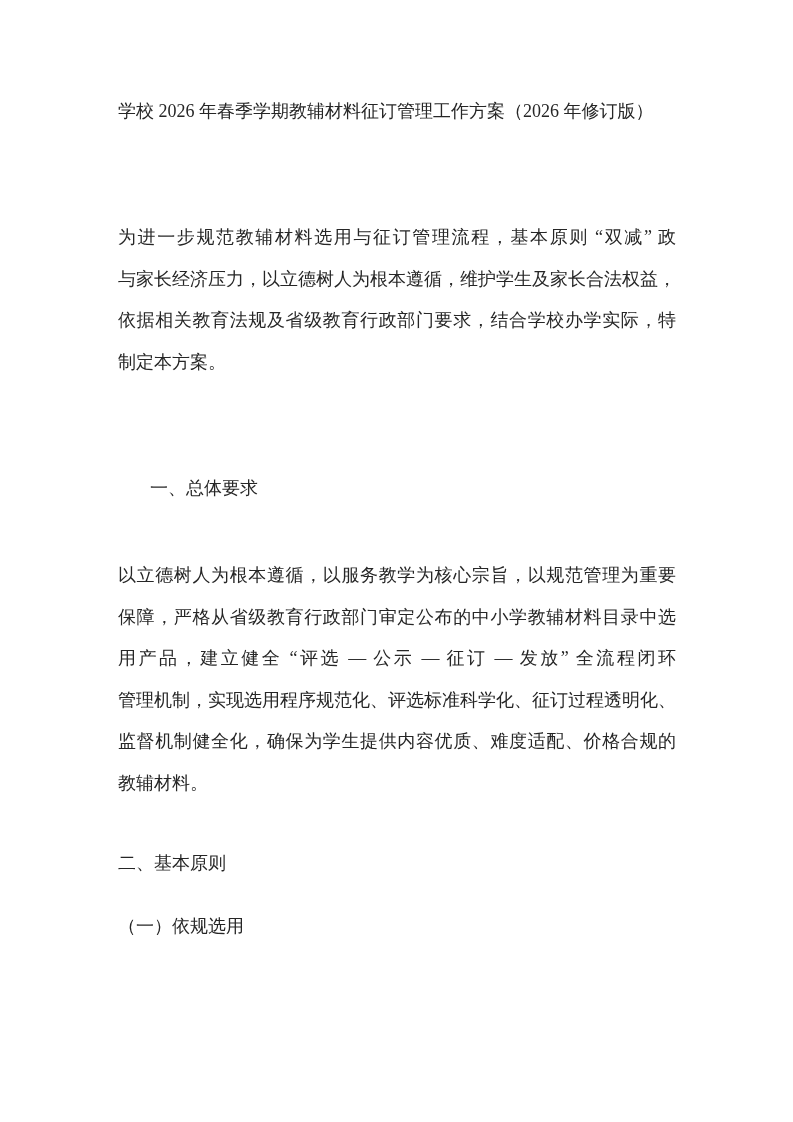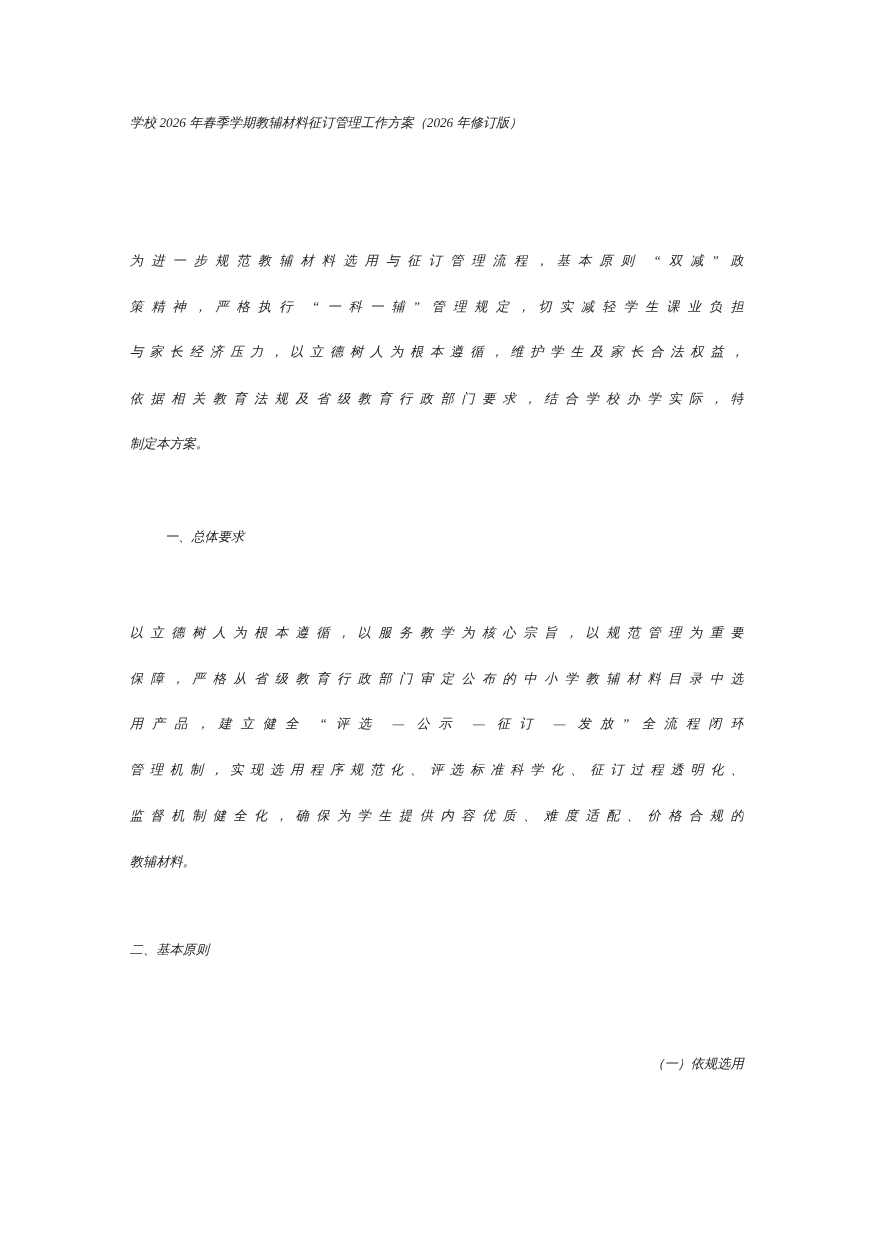--- a/index.html
+++ b/index.html
@@ -13,30 +13,29 @@
     height: 1122px;
     background: #ffffff;
     font-family: "Liberation Serif", "DejaVu Serif", serif;
     color: #262626;
     overflow: hidden;
   }
   .block {
     position: absolute;
     left: 118px;
     width: 558px;
-    font-size: 12px;
+    font-size: 18px;
     line-height: 41.5px;
-    font-style: italic;
   }
   .doc-title   { top: 91px;  text-align: left; }
   .para-1      { top: 217px; }
   .heading-1   { top: 468px; margin-left: 32px; }
   .para-2      { top: 555px; }
   .heading-2   { top: 843px; }
-  .heading-3   { top: 947px; text-align: right; }
+  .heading-3   { top: 906px; }
   .jline {
     text-align: justify;
     text-align-last: justify;
     height: 41.5px;
     overflow: hidden;
     white-space: normal;
   }
   .lline {
     text-align: center;
     text-align-last: left;
@@ -46,21 +45,20 @@
 </style>
 </head>
 <body>
 
 <div class="page">
 
   <div class="block doc-title">学校 2026 年春季学期教辅材料征订管理工作方案（2026 年修订版）</div>
 
   <div class="block para-1">
     <div class="jline">为进一步规范教辅材料选用与征订管理流程，基本原则 “双减” 政</div>
-    <div class="jline">策精神，严格执行 “一科一辅” 管理规定，切实减轻学生课业负担</div>
     <div class="jline">与家长经济压力，以立德树人为根本遵循，维护学生及家长合法权益，</div>
     <div class="jline">依据相关教育法规及省级教育行政部门要求，结合学校办学实际，特</div>
     <div class="lline">制定本方案。</div>
   </div>
 
   <div class="block heading-1">一、总体要求</div>
 
   <div class="block heading-2">二、基本原则</div>
 
   <div class="block para-2">

